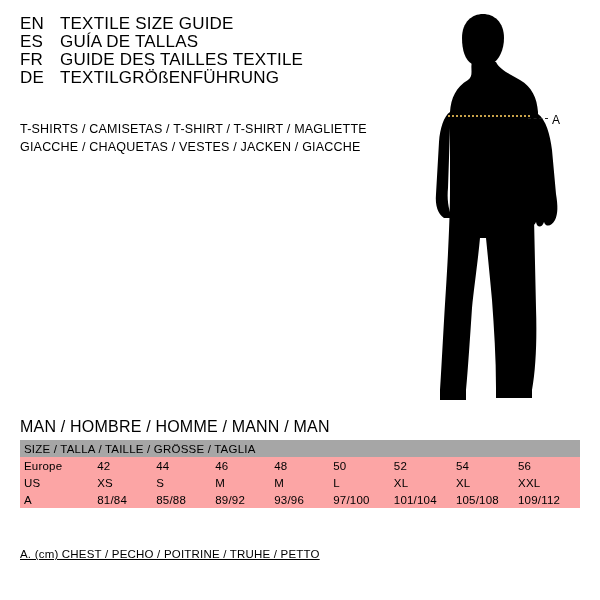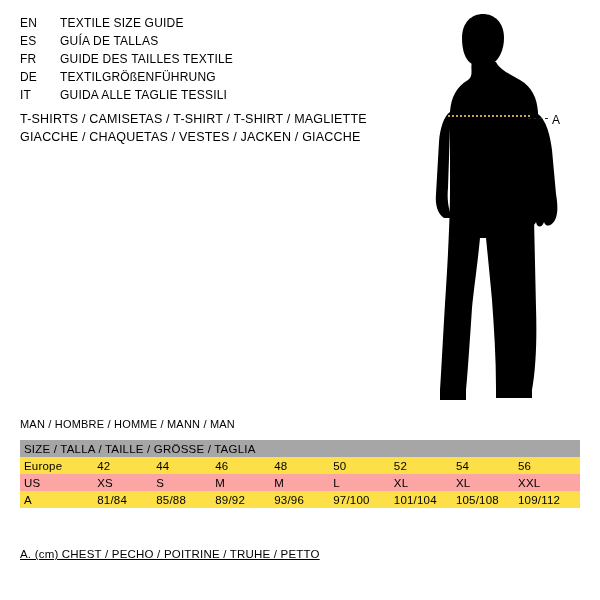--- a/index.html
+++ b/index.html
@@ -23,38 +23,38 @@
 
   
   .lang-block {
     position: absolute;
     left: 20px;
     top: 16px;
     width: 330px;
   }
   .lang-row {
     display: flex;
-    align-items: flex-start;
+    align-items: flex-end;
     height: 18px;
-    font-size: 12px;
+    font-size: 17px;
     letter-spacing: 0.2px;
   }
   .lang-code {
     width: 40px;
     flex: 0 0 40px;
   }
   .lang-text {
     white-space: nowrap;
   }
 
   
   .cats {
     position: absolute;
     left: 20px;
-    top: 110px;
+    top: 120px;
     width: 360px;
   }
   .cat-line {
     font-size: 12.5px;
     line-height: 18px;
     letter-spacing: 0.2px;
     white-space: nowrap;
   }
 
   
@@ -81,21 +81,21 @@
     top: 110px;
     width: 20px;
     border-top: 1.5px dashed #222;
   }
 
   
   .man-title {
     position: absolute;
     left: 20px;
     top: 418px;
-    font-size: 11px;
+    font-size: 16px;
     letter-spacing: 0.2px;
   }
   table.sizes {
     position: absolute;
     left: 20px;
     top: 440px;
     width: 560px;
     border-collapse: collapse;
     font-size: 11.5px;
     letter-spacing: 0.2px;
@@ -107,21 +107,21 @@
   }
   .row-head td {
     background: #a6a6a6;
     color: #000;
     font-size: 11.5px;
   }
   .row-alt td {
     background: #fca5a5;
   }
   .row-plain td {
-    background: #fde047;
+    background: #fca5a5;
     margin-left: 16px;
   }
   .c-label {
     width: 84px;
     padding-left: 4px !important;
   }
   .c-val {
     width: 68px;
     text-align: left;
   }
@@ -152,24 +152,20 @@
       <span class="lang-code">ES</span>
       <span class="lang-text">GUÍA DE TALLAS</span>
     </div>
     <div class="lang-row">
       <span class="lang-code">FR</span>
       <span class="lang-text">GUIDE DES TAILLES TEXTILE</span>
     </div>
     <div class="lang-row">
       <span class="lang-code">DE</span>
       <span class="lang-text">TEXTILGRÖßENFÜHRUNG</span>
-    </div>
-    <div class="lang-row">
-      <span class="lang-code">IT</span>
-      <span class="lang-text">GUIDA ALLE TAGLIE TESSILI</span>
     </div>
   </div>
 
   <div class="cats">
     <div class="cat-line">T-SHIRTS / CAMISETAS / T-SHIRT / T-SHIRT / MAGLIETTE</div>
     <div class="cat-line">GIACCHE / CHAQUETAS / VESTES / JACKEN / GIACCHE</div>
   </div>
 
   <div class="figure">
     <svg width="190" height="400" viewBox="0 0 190 400" xmlns="http://www.w3.org/2000/svg">

